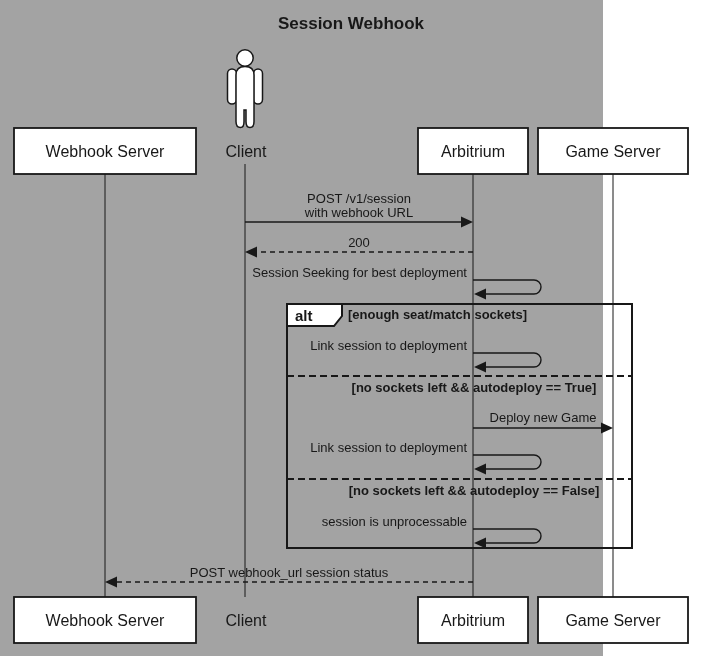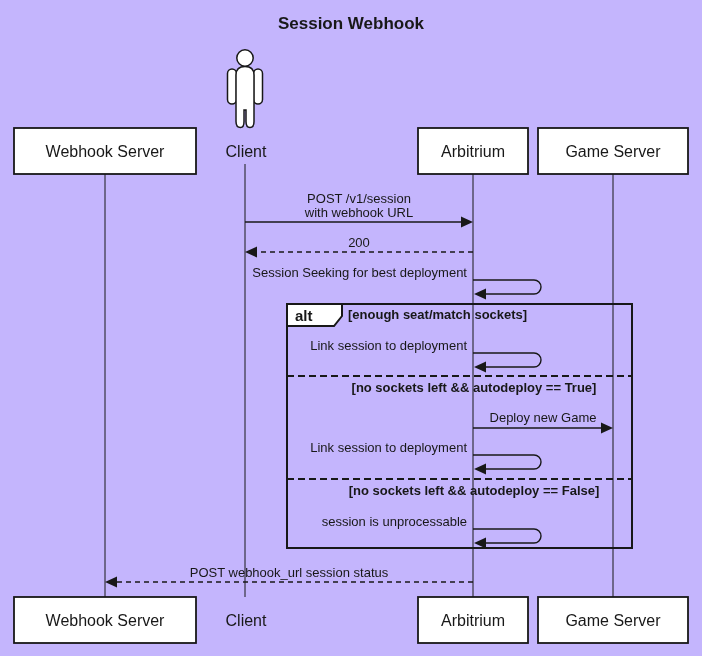--- a/index.html
+++ b/index.html
@@ -2,23 +2,23 @@
 <html><head>
 <meta charset="utf-8">
 <style>
   html, body {
     margin: 0;
     padding: 0;
     background: #ffffff;
   }
   .stage {
     position: relative;
-    width: 702px;
+    width: 603px;
     height: 656px;
-    background: #c4b5fd;
+    background: #a3a3a3;
     font-family: "Liberation Sans", sans-serif;
   }
   svg text {
     fill: #181818;
     font-family: "Liberation Sans", sans-serif;
   }
   .title-text   { font-size: 17px; font-weight: bold; }
   .p-label      { font-size: 16px; }
   .msg-label    { font-size: 13px; }
   .cond-label   { font-size: 13px; font-weight: bold; }

